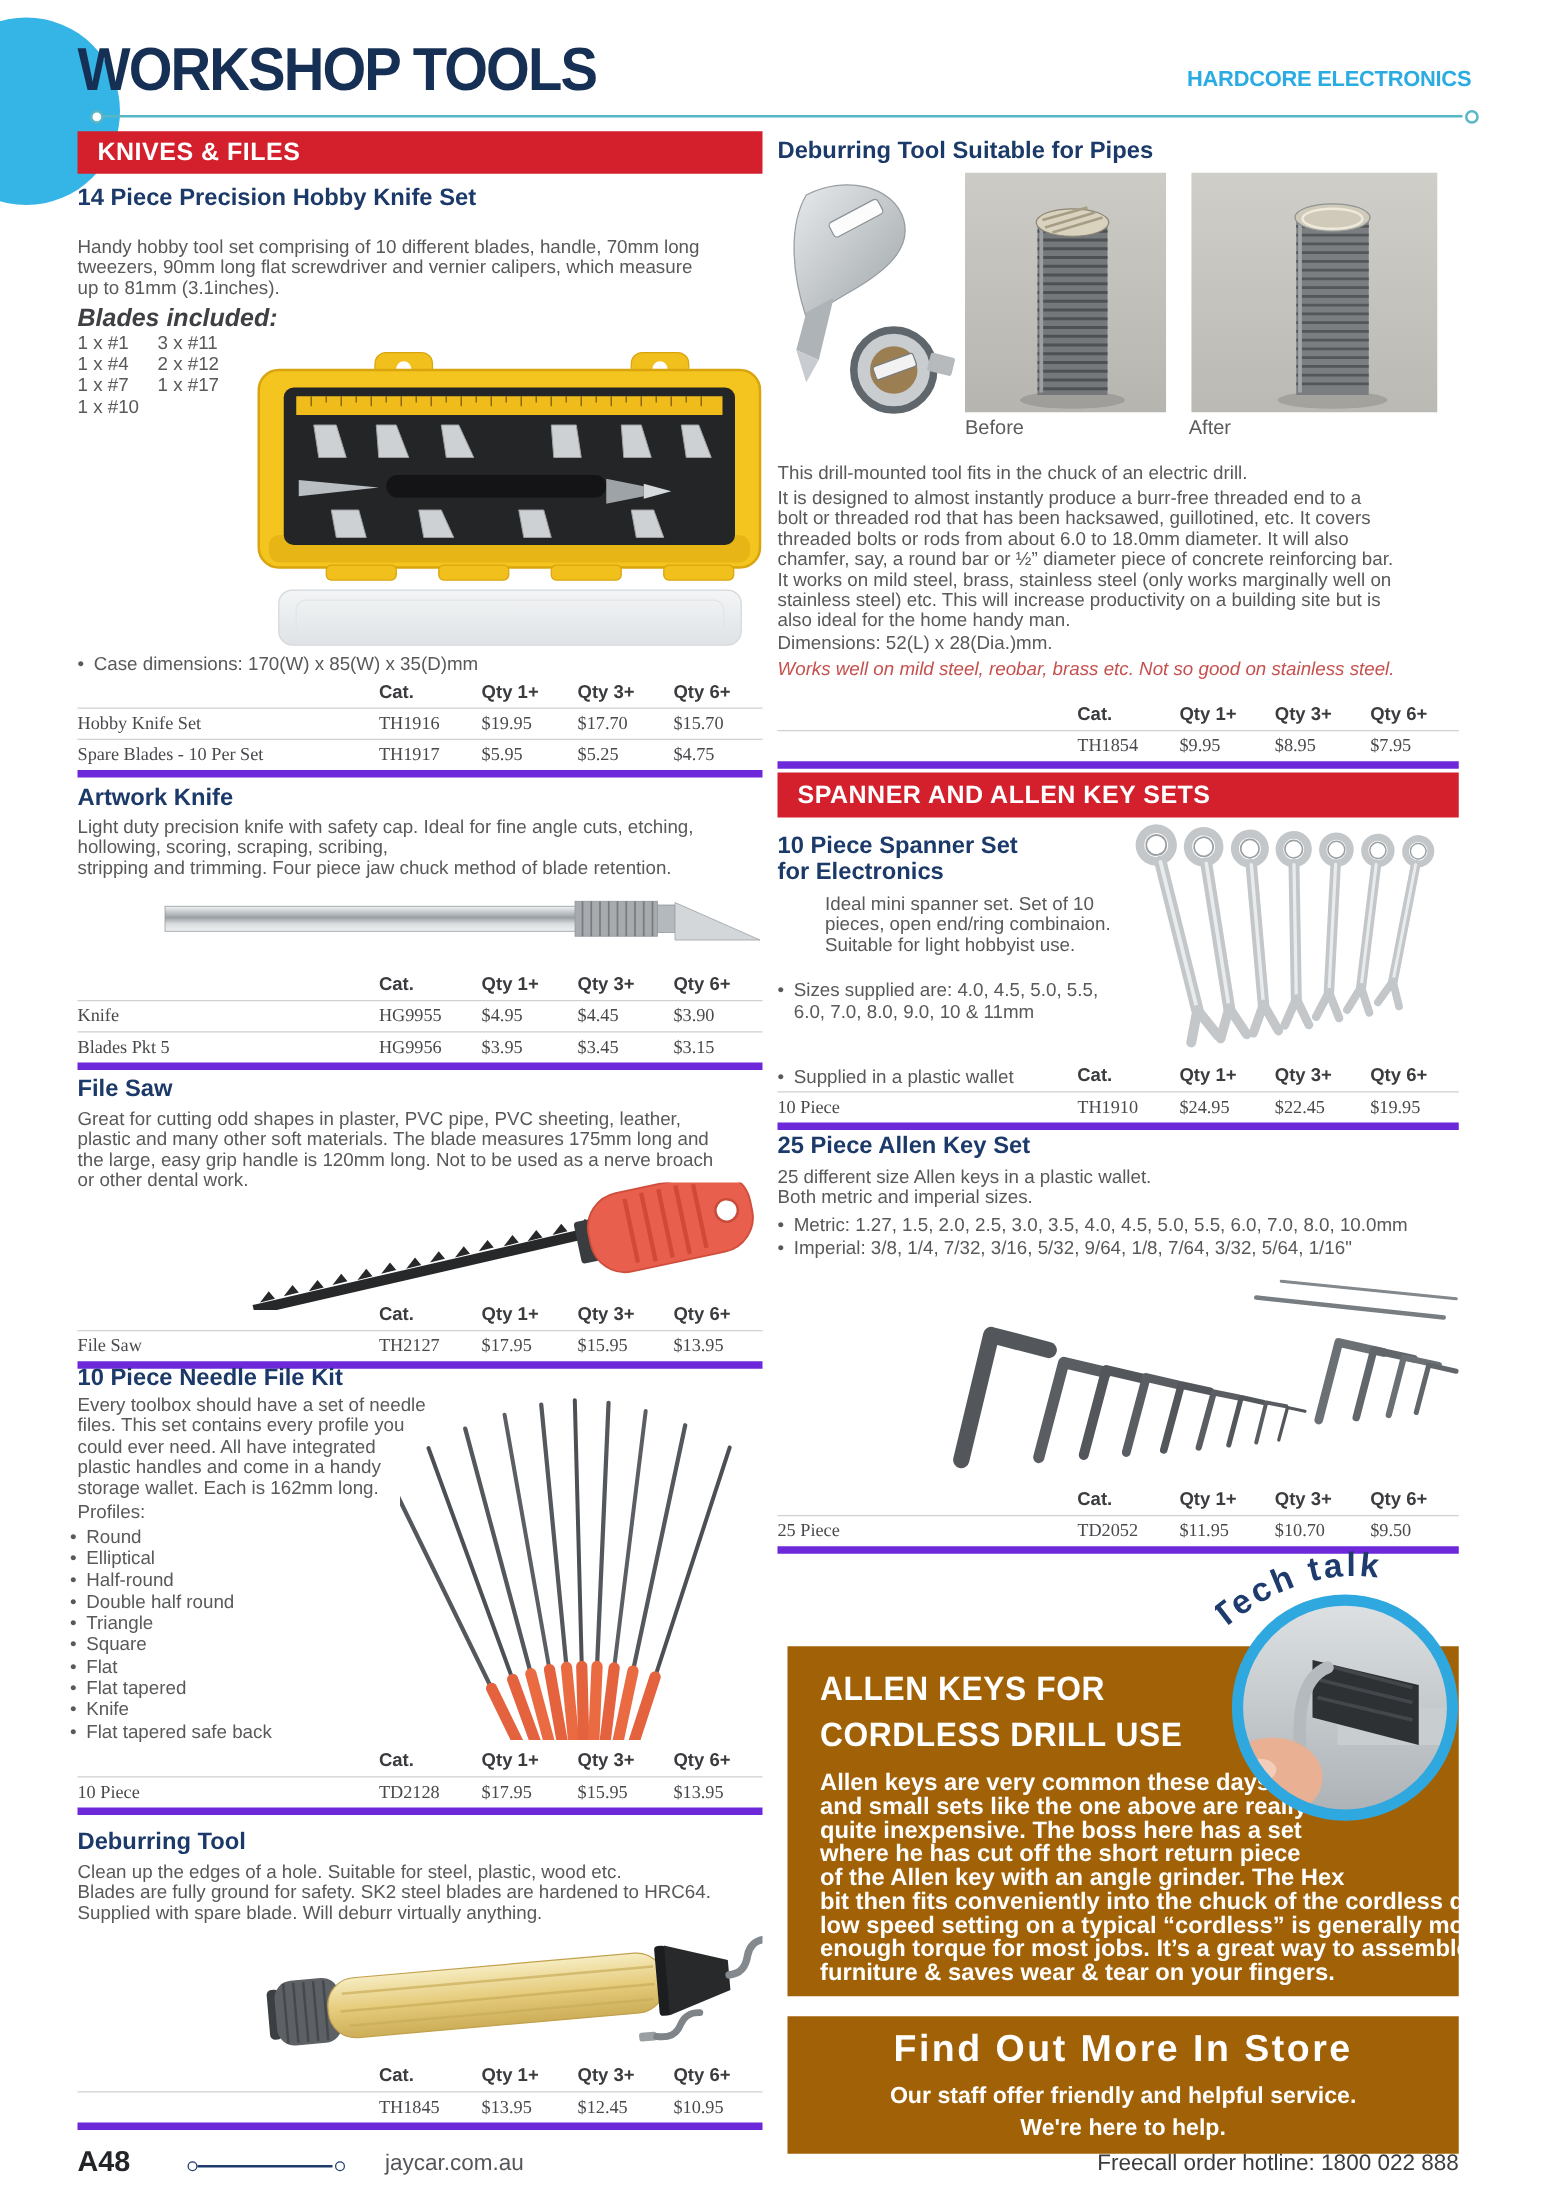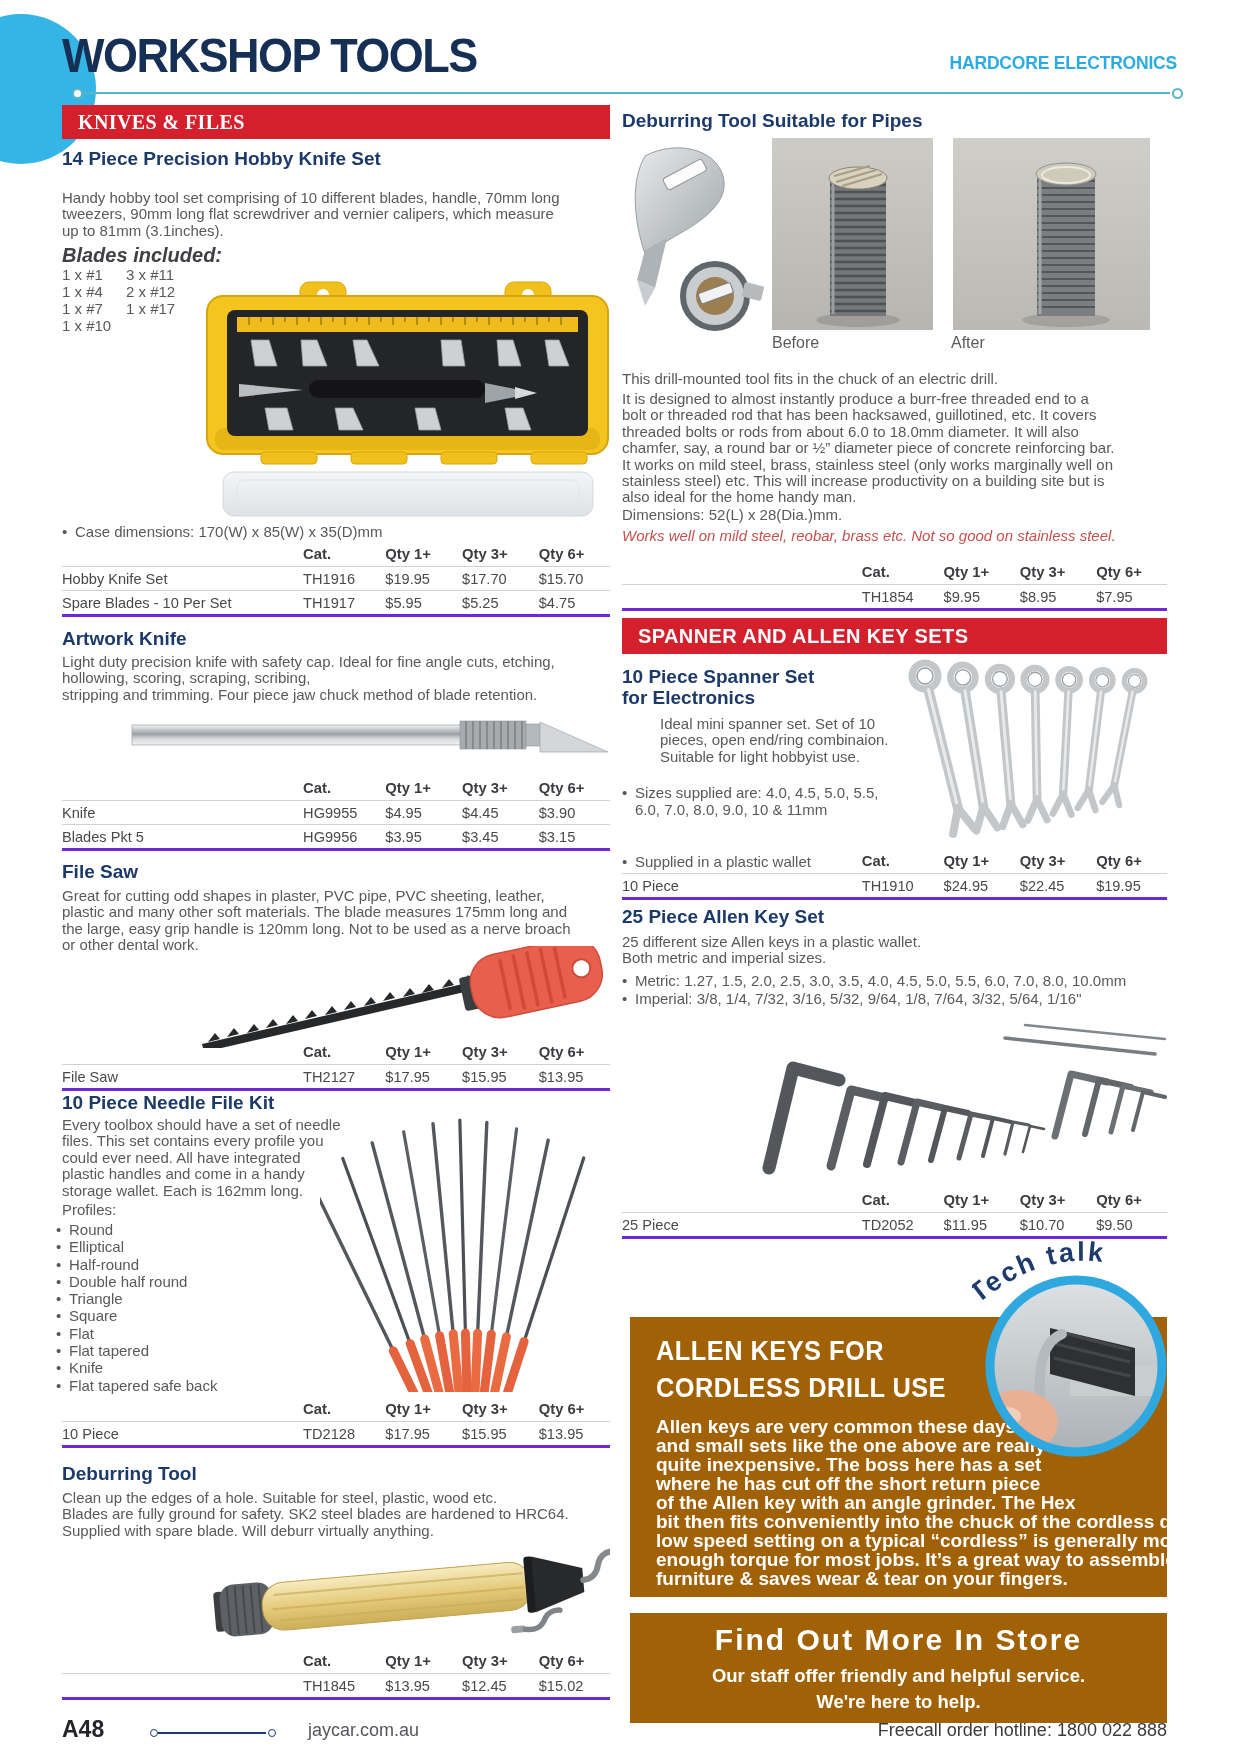--- a/index.html
+++ b/index.html
@@ -20,21 +20,21 @@
   .blabel{position:absolute;font-size:20px;font-weight:bold;color:#3f4043;font-style:italic;}
   .bullet{position:relative;padding-left:13px;}
   .bullet::before{content:"\2022";position:absolute;left:0;}
   .blist > div{position:relative;padding-left:13px;white-space:nowrap;}
   .blist > div::before{content:"\2022";position:absolute;left:0;}
   .red-note{position:absolute;font-size:15px;font-style:italic;color:#c5514f;white-space:nowrap;}
   
   .ptable{position:absolute;width:548px;font-size:14.6px;color:#48494c;}
   .pt-row{display:grid;grid-template-columns:44% 15% 14% 14% 13%;}
   .pt-head{font-weight:bold;font-size:14.8px;color:#3b3c3f;padding-bottom:4px;}
-  .pt-body{border-bottom:3px solid #6d28d9;}
+  .pt-body{border-bottom:6px solid #6d28d9;font-family:Liberation Serif, serif;}
   .pt-r{border-top:1px solid #cfd0d2;padding:3.5px 0;}
   .ptc{white-space:nowrap;overflow:hidden;}
   
   .photo-label{position:absolute;font-size:16px;color:#5a5b5d;}
   
   .navybox{position:absolute;background:#a16207;box-sizing:border-box;margin-top:17px;}
   .tech-h{font-size:27px;font-weight:bold;color:#ffffff;letter-spacing:0.5px;transform:scaleX(0.94);transform-origin:left;line-height:37px;white-space:nowrap;}
   .tech-body{font-size:19px;font-weight:bold;color:#ffffff;line-height:19px;margin-top:10px;}
   .tech-body div{white-space:nowrap;}
   .find-title{font-size:30px;font-weight:bold;color:#ffffff;text-align:center;letter-spacing:2px;margin-top:10px;}
@@ -50,21 +50,21 @@
 <body>
 
 <div class="corner-circle"></div>
 
 <div class="h-title">WORKSHOP TOOLS</div>
 <div class="brand">HARDCORE ELECTRONICS</div>
 <div class="rule"></div>
 <div class="rule-dot" style="left:72px;"></div>
 <div class="rule-dot" style="left:1172px;"></div>
 
-<div class="banner" style="left:62px;top:105px;width:548px;height:34px;font-size:20px;line-height:34px;font-family:Liberation Serif, serif;">KNIVES &amp; FILES</div>
+<div class="banner" style="left:62px;top:105px;width:548px;height:34px;font-size:20px;line-height:34px;">KNIVES &amp; FILES</div>
 
 <div class="ptitle" style="left:62px;top:148px;">14 Piece Precision Hobby Knife Set</div>
 <div class="btxt" style="left:62px;top:190px;">
     <div>Handy hobby tool set comprising of 10 different blades, handle, 70mm long</div>
     <div>tweezers, 90mm long flat screwdriver and vernier calipers, which measure</div>
     <div>up to 81mm (3.1inches).</div>
   </div>
 <div class="blabel" style="left:62px;top:244px;">Blades included:</div>
 <div class="btxt" style="left:62px;top:266px;line-height:17px;">
     <div>1 x #1</div>
@@ -372,21 +372,21 @@
     <div class="ptc">Qty 1+</div>
     <div class="ptc">Qty 3+</div>
     <div class="ptc">Qty 6+</div>
   </div>
   <div class="pt-body">
     <div class="pt-row pt-r">
       <div class="ptc"></div>
       <div class="ptc">TH1845</div>
       <div class="ptc">$13.95</div>
       <div class="ptc">$12.45</div>
-      <div class="ptc">$15.02</div>
+      <div class="ptc">$10.95</div>
     </div>
   </div>
 </div>
 
 <div class="ptitle" style="left:622px;top:110px;">Deburring Tool Suitable for Pipes</div>
 
 <svg class="abs" style="left:615px;top:138px;" width="155" height="195" viewBox="0 0 155 195">
   <defs>
     <linearGradient id="pam" x1="0" y1="0" x2="1" y2="1">
       <stop offset="0" stop-color="#e7eaec"></stop>

